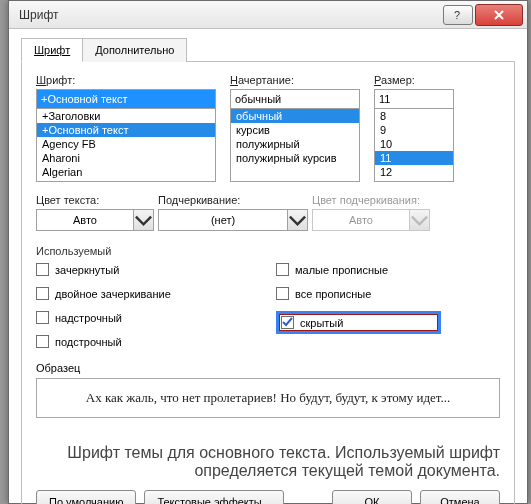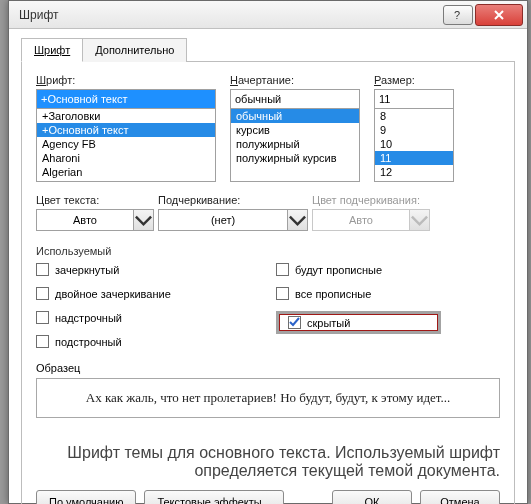--- a/index.html
+++ b/index.html
@@ -132,21 +132,21 @@
   }
   .chk .box {
     width: 13px; height: 13px;
     border: 1px solid #6e6e6e;
     background: #fff;
     display: flex; align-items: center; justify-content: center;
   }
   .chk .box svg { width: 11px; height: 11px; display: none; }
   .chk.checked .box svg { display: block; }
   .chk.hl {
-    border: 3px solid #a3a3a3; padding: 2px 9px;
+    border: 3px solid #3b82f6; padding: 2px 2px;
     box-shadow: 0 0 0 1px #a01816 inset;
   }
   .preview {
     margin-top: 14px;
   }
   .preview-box {
     border: 1px solid #a8a8a8;
     height: 40px;
     margin-top: 4px;
     display: flex; align-items: center; justify-content: center;
@@ -297,21 +297,21 @@
               <span>надстрочный</span>
             </label>
           <label class="chk">
               <span class="box"></span>
               <span>подстрочный</span>
             </label>
         </div>
         <div class="eff-col" style="width:165px">
           <label class="chk">
               <span class="box"></span>
-              <span>будут прописные</span>
+              <span>малые прописные</span>
             </label>
           <label class="chk">
               <span class="box"></span>
               <span>все прописные</span>
             </label>
           <label class="chk checked hl">
               <span class="box">
                 <svg viewBox="0 0 11 11">
                   <path d="M1 5 L4 8 L10 1" stroke="#2a62c9" stroke-width="2" fill="none"></path>
                 </svg>

